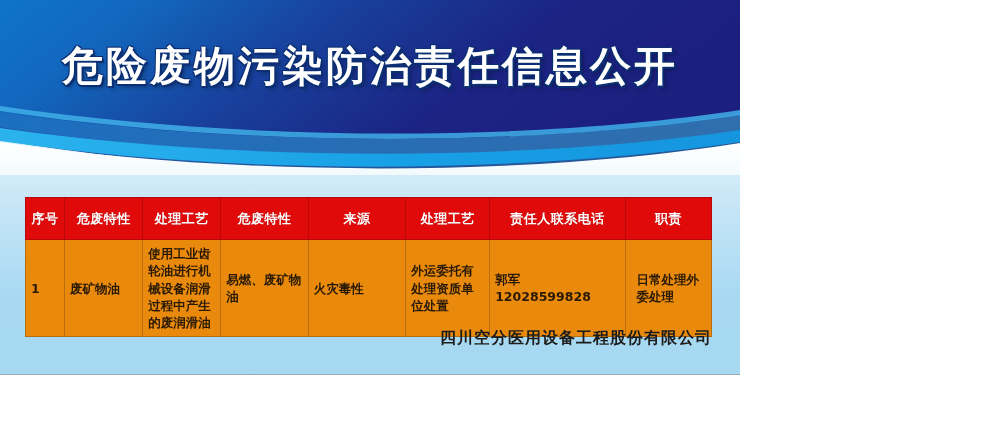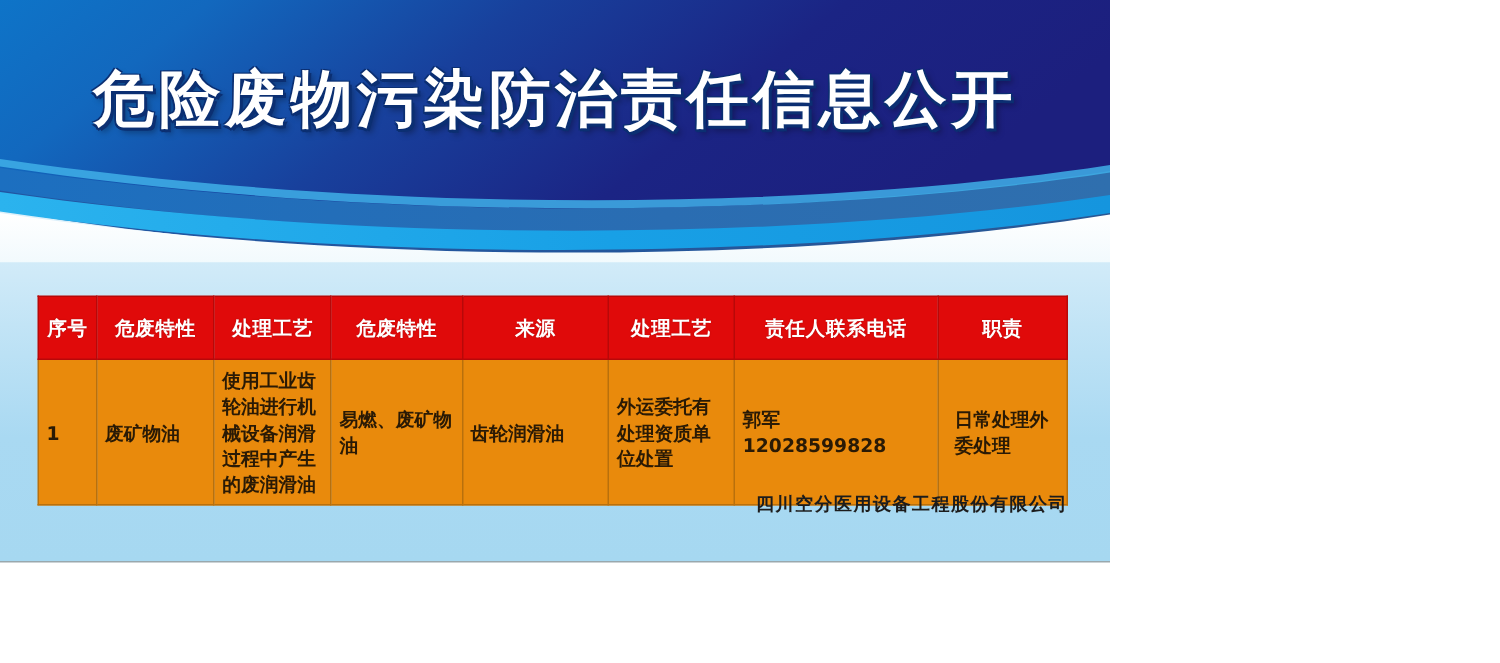--- a/index.html
+++ b/index.html
@@ -107,21 +107,21 @@
   .c5 { width: 68px; margin-top: 28px; }
   .c6 { width: 113px; }
   .c7 { width: 70px; }
 
   #company {
     position: absolute;
     left: 0;
     top: 328px;
     width: 712px;
     text-align: right;
-    font-size: 12px;
+    font-size: 16px;
     font-weight: bold;
     color: #1c1c1c;
     letter-spacing: 1px;
     font-family: "DejaVu Sans", "Liberation Sans", sans-serif;
   }
 </style>
 </head>
 <body>
 
 <div id="poster">
@@ -186,21 +186,21 @@
         <th class="c6">责任人联系电话</th>
         <th class="c7">职责</th>
       </tr>
     </thead>
     <tbody>
       <tr>
         <td class="c0">1</td>
         <td class="c1">废矿物油</td>
         <td class="c2 narrow-wrap">使用工业齿轮油进行机械设备润滑过程中产生的废润滑油</td>
         <td class="c3 narrow-wrap">易燃、废矿物油</td>
-        <td class="c4">齿轮润滑油</td>
+        <td class="c4">火灾毒性</td>
         <td class="c5 narrow-wrap">外运委托有处理资质单位处置</td>
         <td class="c6">
           <div>郭军</div>
           <div>12028599828</div>
         </td>
         <td class="c7">
           <div style="max-width:64px;margin:0 auto;">日常处理外委处理</div>
         </td>
       </tr>
     </tbody>

